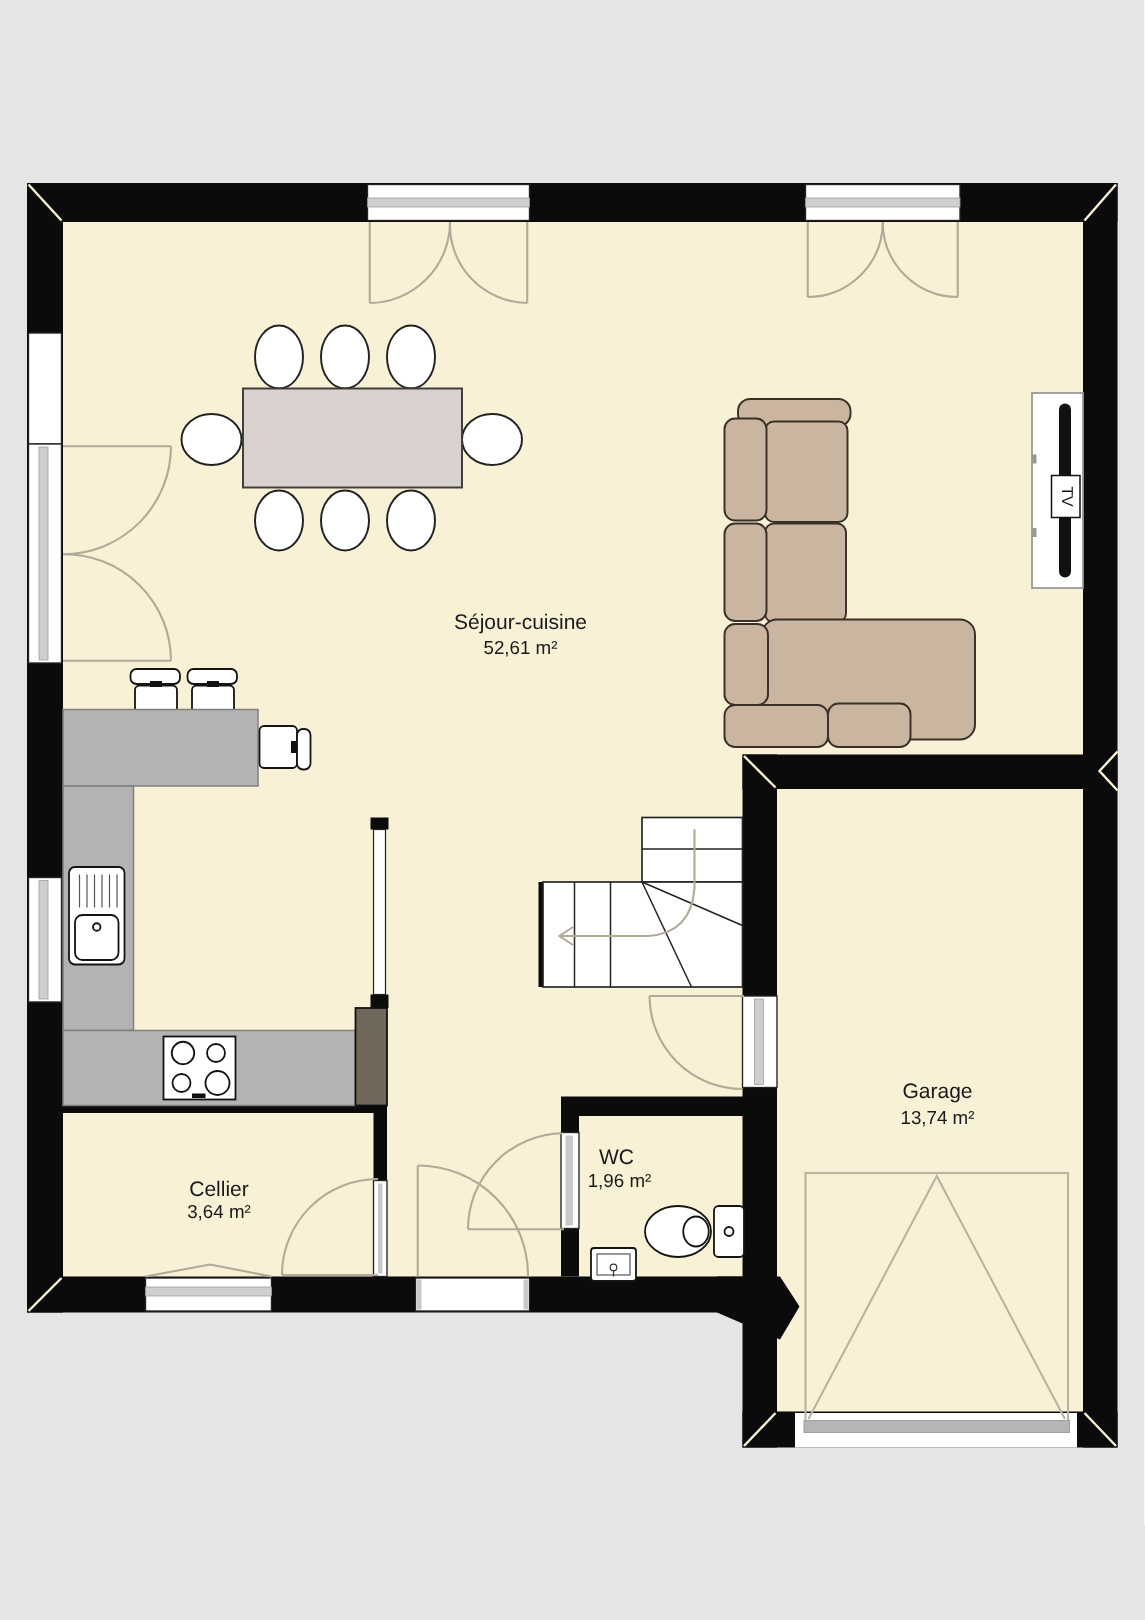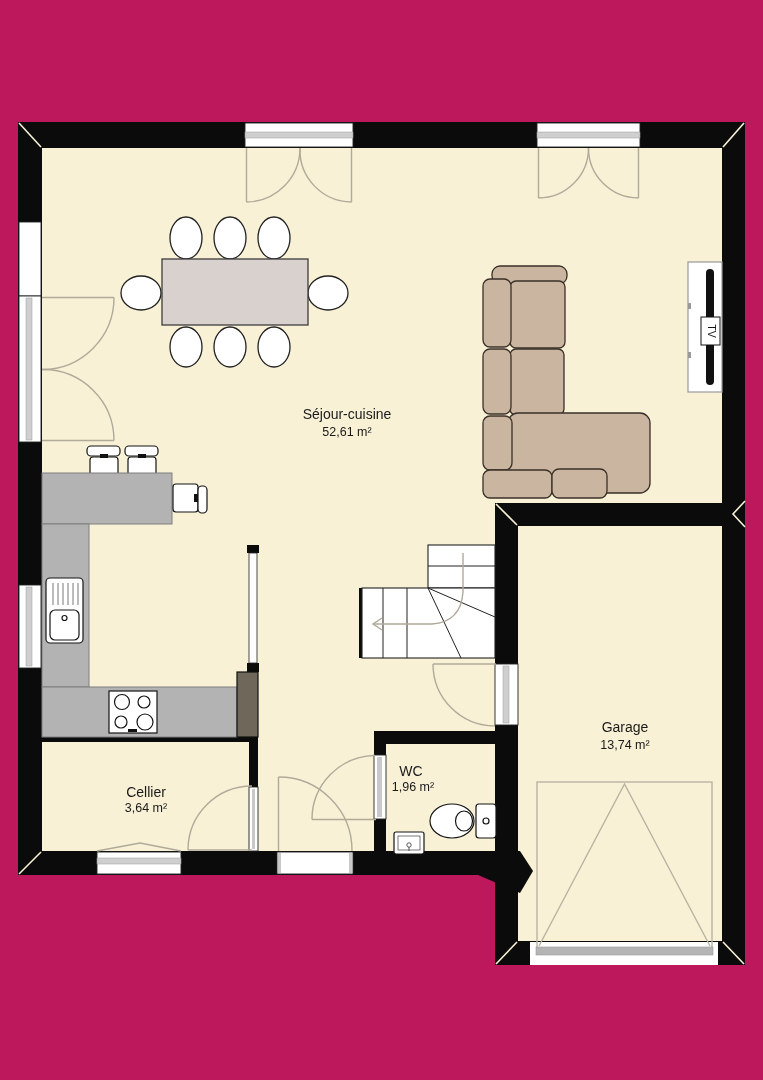--- a/index.html
+++ b/index.html
@@ -1,21 +1,21 @@
 <!DOCTYPE html>
 <html style="--floor: #f8f1d6; --wall: #0b0b0b; --counter: #b3b3b3; --sofa: #c9b5a0; --sofa-outline: #3a3028; --table: #d9d1cd; --door-arc: #b0aa99; --cabinet: #6f6759; --glaze: #cfcfcf; --label: #1a1a1a;"><head>
 <meta charset="utf-8">
 <style>
   :root{
     --floor:#f8f1d6; --wall:#0b0b0b; --counter:#b3b3b3; --sofa:#c9b5a0;
     --sofa-outline:#3a3028; --table:#d9d1cd; --door-arc:#b0aa99;
     --cabinet:#6f6759; --glaze:#cfcfcf; --label:#1a1a1a;
   }
   html,body{margin:0;padding:0;background:#ffffff;}
-  .plan-wrap{width:763px;height:1080px;background:#be185d;position:relative;}
+  .plan-wrap{width:763px;height:1080px;background:#e5e5e5;position:relative;}
   svg{display:block;}
   .wall{fill:var(--wall);stroke:none;}
   .floor{fill:var(--floor);stroke:none;}
   .seam{stroke:var(--floor);stroke-width:1.6;fill:none;}
   .open{fill:#ffffff;stroke:#222;stroke-width:0.9;}
   .glaze{fill:var(--glaze);stroke:#9a9a9a;stroke-width:0.5;}
   .jamb{fill:#c9c9c9;stroke:none;}
   .arc{stroke:var(--door-arc);stroke-width:1.4;fill:none;}
   .leaf{stroke:var(--door-arc);stroke-width:1.4;}
   .counter{fill:var(--counter);stroke:#7f7f7f;stroke-width:1;}

